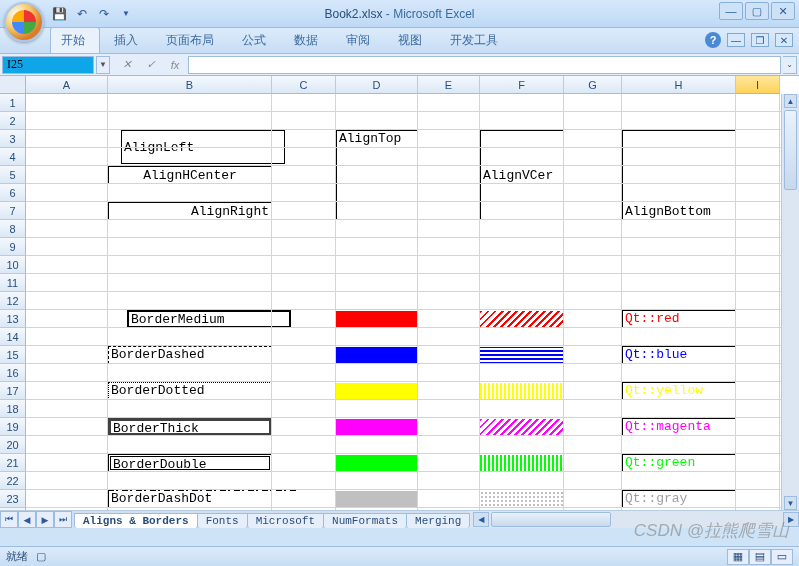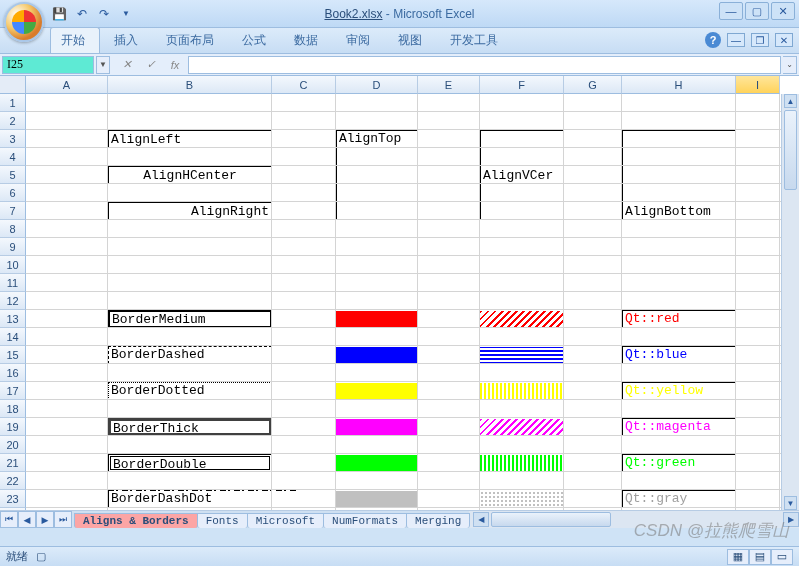--- a/index.html
+++ b/index.html
@@ -5,35 +5,35 @@
 * { box-sizing: border-box; margin: 0; padding: 0; }
 body { font-family: "Microsoft YaHei", Tahoma, sans-serif; font-size: 12px; background: #cfe3f6; width: 799px; height: 566px; overflow: hidden; position: relative; }
 
 
 .titlebar { height: 28px; background: linear-gradient(#d6e8fb, #bed9f5); display: flex; align-items: center; position: relative; border-bottom: 1px solid #9dbde0; }
 .office-btn { width: 40px; height: 40px; border-radius: 50%; background: radial-gradient(circle at 30% 30%, #fff, #f5c96b 40%, #d97c2b 70%); border: 2px solid #a9c7e8; position: absolute; left: 4px; top: 2px; z-index: 10; box-shadow: 0 1px 3px rgba(0,0,0,.3); }
 .office-btn::after { content:""; position:absolute; inset:6px; border-radius:50%; background: conic-gradient(#e33 0 25%, #4a4 0 50%, #48f 0 75%, #fa0 0 100%); }
 .qat { margin-left: 50px; display: flex; gap: 2px; align-items: center; }
 .qat-btn { width: 20px; height: 20px; display: flex; align-items: center; justify-content: center; color: #2a5a9e; border-radius: 2px; }
 .title-text { position: absolute; left: 50%; transform: translateX(-50%); color: #3b6aa0; font-size: 12px; }
-.title-text .doc { color: #2a4e7a; text-decoration: underline; }
+.title-text .doc { color: #2a4e7a; }
 .winbtns { position: absolute; right: 4px; top: 2px; display: flex; gap: 2px; }
 .winbtn { width: 24px; height: 18px; background: #cde2f7; border: 1px solid #8ab0d8; border-radius: 2px; display: flex; align-items: center; justify-content: center; color: #2a5a9e; font-size: 11px; }
 
 
 .ribbon-row { height: 26px; background: linear-gradient(#dcebfa, #c7ddf4); display: flex; align-items: flex-end; padding-left: 50px; border-bottom: 1px solid #9dbde0; position: relative; }
 .rtab { padding: 4px 14px; color: #3b6aa0; cursor: default; }
 .rtab.active { background: #e9f2fb; border: 1px solid #9dbde0; border-bottom: none; border-radius: 3px 3px 0 0; padding-left: 10px; }
 .ribbon-right { position: absolute; right: 6px; top: 4px; display: flex; gap: 6px; align-items: center; }
 .help-icon { width: 16px; height: 16px; border-radius: 50%; background: #4a8ad4; color: #fff; display: flex; align-items: center; justify-content: center; font-size: 11px; font-weight: bold; }
 .mdi-btn { width: 18px; height: 14px; border: 1px solid #7fa8d2; background: #d6e8fb; display:flex; align-items:center; justify-content:center; font-size:10px; color:#2a5a9e; }
 
 
 .fbar { height: 22px; background: #e4eefb; display: flex; align-items: center; border-bottom: 1px solid #9dbde0; padding: 0 2px; gap: 2px; }
-.namebox { width: 92px; height: 18px; background: #5eead4; border: 1px solid #9dbde0; display: flex; align-items: center; padding: 0 4px; font-family: Tahoma; }
+.namebox { width: 92px; height: 18px; background: #0ea5e9; border: 1px solid #9dbde0; display: flex; align-items: center; padding: 0 4px; font-family: Tahoma; }
 .namebox-dd { width: 14px; height: 18px; border: 1px solid #9dbde0; background: #e6eefb; display:flex; align-items:center; justify-content:center; font-size:8px; color:#555; }
 .fx-group { display: flex; align-items: center; gap: 2px; margin-left: 4px; }
 .fx-btn { width: 22px; height: 18px; border: 1px solid transparent; display:flex; align-items:center; justify-content:center; color:#888; font-style: italic; font-size: 11px; }
 .fx-input { flex: 1; height: 18px; background: #fff; border: 1px solid #9dbde0; }
 
 
 .grid-wrap { position: absolute; left: 0; right: 0; top: 76px; bottom: 38px; background: #fff; }
 .corner { position: absolute; left: 0; top: 0; width: 26px; height: 18px; background: #e4ecf7; border-right: 1px solid #9dbde0; border-bottom: 1px solid #9dbde0; }
 .colhdrs { position: absolute; left: 26px; right: 18px; top: 0; height: 18px; display: flex; }
 .colhdr { background: linear-gradient(#f4f8fd,#dce8f6); border-right: 1px solid #b7cce4; border-bottom: 1px solid #9dbde0; display:flex; align-items:center; justify-content:center; color:#2a4e7a; font-size:11px; }
@@ -44,42 +44,42 @@
 .cells { position: absolute; left: 26px; top: 18px; right: 18px; bottom: 18px; overflow: hidden; }
 .gridline-h { position:absolute; left:0; right:0; border-bottom:1px solid #d4d4d4; }
 .gridline-v { position:absolute; top:0; bottom:0; border-right:1px solid #d4d4d4; }
 
 
 .cA { width: 82px; } .cB { width: 164px; } .cC { width: 64px; } .cD { width: 82px; } .cE { width: 62px; } .cF { width: 84px; } .cG { width: 58px; } .cH { width: 114px; } .cI { width: 44px; }
 
 
 .box { position: absolute; font-family: "Courier New", monospace; font-size: 13px; display: flex; padding: 0 2px; background: #fff; }
 .bd-thin { border: 1px solid #000; }
-.bd-medium { border: 2px solid #000; }
+.bd-medium { border: 2px solid #000; margin-left: 19px; }
 .bd-dashed { border: 1px dashed #000; }
 .bd-dotted { border: 1px dotted #000; }
 .bd-thick { border: 3px solid #404040; }
 .bd-double { border: 3px double #000; }
 .bd-dashdot { border-style: dashed; border-width: 1px; border-image: repeating-linear-gradient(90deg,#000 0 6px,transparent 0 8px,#000 0 10px,transparent 0 14px) 1; border-top:1px dashed #000; border-bottom:1px dashed #000; border-left:1px dashed #000; border-right:1px dashed #000; }
 
 .swatch { position:absolute; height:17px; }
 .diag-stripe { background: repeating-linear-gradient(135deg, currentColor 0 2px, #fff 2px 5px); }
 .horiz-stripe { background: repeating-linear-gradient(0deg, currentColor 0 2px, #fff 2px 4px); }
 .vert-stripe { background: repeating-linear-gradient(90deg, currentColor 0 2px, #fff 2px 4px); }
 .dot-fill { background: radial-gradient(currentColor 1px, #fff 1.5px); background-size: 4px 4px; }
 
 .vscroll { position:absolute; right:0; top:18px; bottom:18px; width:18px; background:#dce6f2; border-left:1px solid #b7cce4; }
 .vscroll .thumb { position:absolute; left:2px; right:2px; top:16px; height:80px; background:linear-gradient(#eaf2fb,#c7d9ee); border:1px solid #9dbde0; border-radius:2px; }
 .vscroll .arr { position:absolute; left:2px; right:2px; height:14px; background:#cfe0f2; border:1px solid #9dbde0; display:flex;align-items:center;justify-content:center; font-size:8px; color:#2a5a9e;}
 .hscroll-row { position:absolute; left:0; right:0; bottom:0; height:18px; background:#dce6f2; border-top:1px solid #b7cce4; display:flex; align-items:stretch; }
 .tab-nav { display:flex; }
 .tab-nav button { width:18px; border:1px solid #9dbde0; background:#e6eefb; font-size:9px; color:#2a5a9e; }
 .sheet-tabs { display:flex; align-items:flex-end; background:#cfe0f2; padding-left:2px; }
 .sheet-tab { padding:1px 8px; font-size:11px; background:#e6eefb; border:1px solid #9dbde0; border-bottom:none; margin-right:-1px; border-radius:0 0 3px 3px; color:#2a4e7a; font-family:"Courier New"; }
-.sheet-tab.active { background:#fca5a5; font-weight:bold; }
+.sheet-tab.active { background:#ffffff; font-weight:bold; }
 .hscroll-track { flex:1; position:relative; margin-left:4px; }
 .hscroll-track .arr { position:absolute; top:1px; width:16px; height:15px; background:#cfe0f2; border:1px solid #9dbde0; display:flex;align-items:center;justify-content:center;font-size:8px;color:#2a5a9e; }
 .hscroll-track .thumb { position:absolute; top:1px; left:18px; height:15px; width:120px; background:linear-gradient(#eaf2fb,#c7d9ee); border:1px solid #9dbde0; border-radius:2px; }
 
 
 .status { position:absolute; left:0; right:0; bottom:0; height:20px; background:linear-gradient(#dcebfa,#c7ddf4); border-top:1px solid #9dbde0; display:flex; align-items:center; padding:0 6px; font-size:11px; color:#2a4e7a; }
 .status .views { margin-left:auto; display:flex; gap:0; }
 .status .vbtn { width:22px; height:16px; border:1px solid #9dbde0; background:#e6eefb; display:flex;align-items:center;justify-content:center; }
 .zoom { display:flex; align-items:center; gap:4px; margin-left:8px; }
 .zoom-track { width:100px; height:4px; background:#b7cce4; position:relative; border-radius:2px; }
@@ -173,21 +173,21 @@
       <div class="rowhdr">19</div>
       <div class="rowhdr">20</div>
       <div class="rowhdr">21</div>
       <div class="rowhdr">22</div>
       <div class="rowhdr">23</div>
       <div class="rowhdr">24</div>
     </div>
 
   <div class="cells" id="cells">
 
-    <div class="box bd-thin" style="left:82px; top:36px; width:164px; height:18px; align-items:center;">AlignLeft</div>
+    <div class="box bd-thin" style="left:95px; top:36px; width:164px; height:34px; align-items:center;">AlignLeft</div>
     <div class="box bd-thin" style="left:82px; top:72px; width:164px; height:18px; align-items:center; justify-content:center;">AlignHCenter</div>
     <div class="box bd-thin" style="left:82px; top:108px; width:164px; height:18px; align-items:center; justify-content:flex-end;">AlignRight</div>
 
     <div class="box bd-thin" style="left:310px; top:36px; width:82px; height:90px; align-items:flex-start;">AlignTop</div>
     <div class="box bd-thin" style="left:454px; top:36px; width:84px; height:90px; align-items:center;">AlignVCer</div>
     <div class="box bd-thin" style="left:596px; top:36px; width:114px; height:90px; align-items:flex-end;">AlignBottom</div>
 
     <div class="box bd-medium" style="left:82px; top:216px; width:164px; height:18px;">BorderMedium</div>
     <div class="box bd-dashed" style="left:82px; top:252px; width:164px; height:18px;">BorderDashed</div>
     <div class="box bd-dotted" style="left:82px; top:288px; width:164px; height:18px;">BorderDotted</div>

